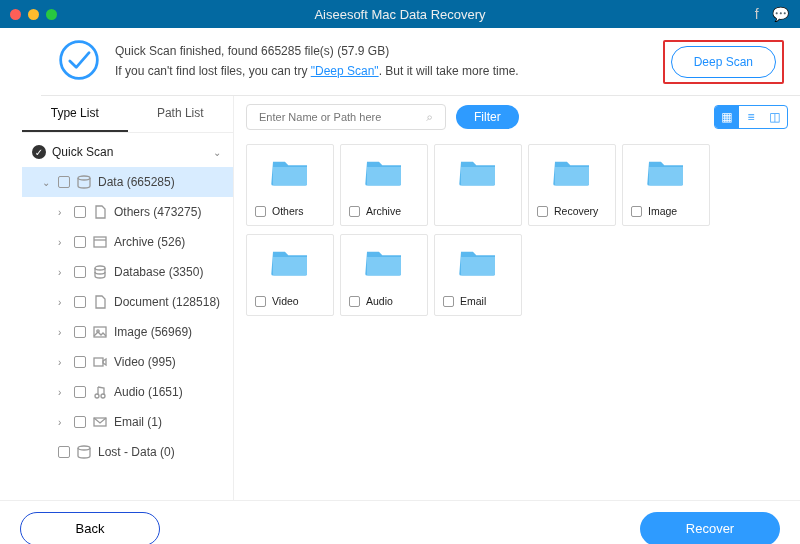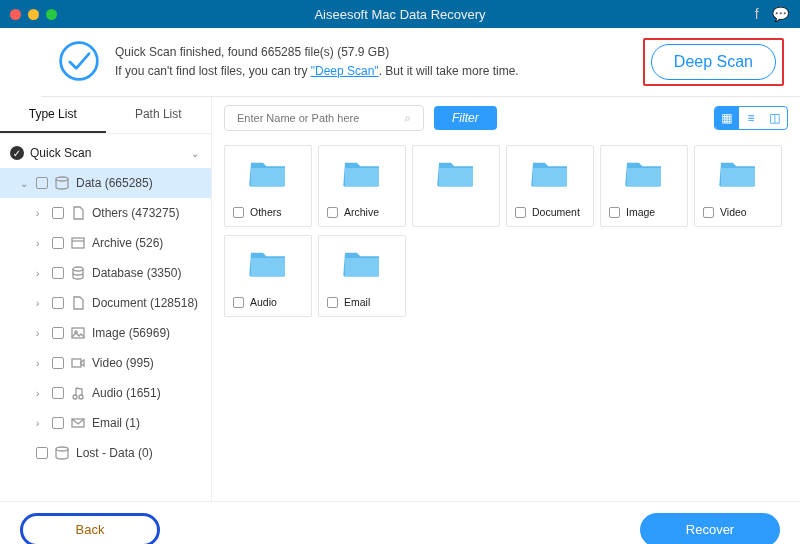--- a/index.html
+++ b/index.html
@@ -9,53 +9,53 @@
   .dot { width: 11px; height: 11px; border-radius: 50%; }
   .dot.red { background: #ff5f57; }
   .dot.yellow { background: #febc2e; }
   .dot.green { background: #28c840; }
   .titlebar .title { position: absolute; left: 0; right: 0; text-align: center; color: #eee; font-size: 13px; pointer-events: none; }
   .title-right { position: absolute; right: 10px; display: flex; gap: 14px; color: #ccc; font-size: 14px; }
   .header { display: flex; align-items: center; padding: 10px 16px; border-bottom: 1px solid #e7e7e7; gap: 14px; margin-left: 41px; }
   .scan-icon svg { width: 44px; height: 44px; }
   .header-text { flex: 1; font-size: 12px; line-height: 1.6; color: #444; }
   .header-text a { color: #1e90ff; text-decoration: underline; }
-  .deep-scan-btn { border: 1px solid #1e90ff; color: #1e90ff; background: #fff; border-radius: 18px; padding: 8px 22px; font-size: 16px; cursor: pointer; }
+  .deep-scan-btn { border: 1px solid #1e90ff; color: #1e90ff; background: #fff; border-radius: 18px; padding: 8px 22px; font-size: 12px; cursor: pointer; }
   .deep-scan-wrap { border: 2px solid #e03030; padding: 4px 6px; border-radius: 2px; }
   .body { display: flex; height: 404px; }
-  .sidebar { width: 212px; border-right: 1px solid #eee; display: flex; flex-direction: column; }
+  .sidebar { width: 212px; border-right: 1px solid #eee; display: flex; flex-direction: column; margin-left: 22px; }
   .tabs { display: flex; border-bottom: 1px solid #eee; }
   .tab { flex: 1; text-align: center; padding: 10px 0; font-size: 12px; color: #555; cursor: pointer; }
   .tab.active { color: #111; border-bottom: 2px solid #333; font-weight: 500; }
   .tree { flex: 1; overflow: auto; padding: 4px 0; }
   .tree-row { display: flex; align-items: center; height: 30px; padding: 0 10px; gap: 6px; color: #444; cursor: pointer; white-space: nowrap; }
   .tree-row.selected { background: #d8ecff; }
   .tree-row .chev { width: 10px; color: #888; font-size: 10px; }
   .tree-row .cb { width: 12px; height: 12px; border: 1px solid #999; border-radius: 2px; flex-shrink: 0; }
   .tree-row .ic { width: 16px; height: 16px; display: flex; align-items: center; justify-content: center; color: #888; flex-shrink: 0; }
   .tree-row.qs { font-weight: 500; color: #222; }
   .qs .badge { width: 14px; height: 14px; background: #333; border-radius: 50%; color: #fff; display: flex; align-items: center; justify-content: center; font-size: 10px; }
   .indent1 { padding-left: 20px; }
   .indent2 { padding-left: 36px; }
   .main { flex: 1; display: flex; flex-direction: column; }
   .toolbar { display: flex; align-items: center; gap: 10px; padding: 8px 12px; }
   .search { flex: 0 0 200px; display: flex; align-items: center; border: 1px solid #ddd; border-radius: 4px; padding: 4px 12px; color: #aaa; height: 26px; }
   .search input { border: none; outline: none; font-size: 11px; width: 100%; color: #555; background: transparent; }
-  .filter-btn { background: #2e9bff; color: #fff; border: none; border-radius: 4px; padding: 5px 18px; font-size: 12px; cursor: pointer; font-style: italic; }
+  .filter-btn { background: #2e9bff; color: #fff; border: none; border-radius: 12px; padding: 5px 18px; font-size: 12px; cursor: pointer; }
   .view-toggle { margin-left: auto; display: flex; border: 1px solid #2e9bff; border-radius: 4px; overflow: hidden; }
   .view-toggle .vb { width: 24px; height: 22px; display: flex; align-items: center; justify-content: center; color: #2e9bff; cursor: pointer; font-size: 12px; }
   .view-toggle .vb.active { background: #2e9bff; color: #fff; }
   .grid { padding: 6px 12px; display: flex; flex-wrap: wrap; gap: 8px 6px; align-content: flex-start; overflow: auto; flex: 1; }
   .card { width: 88px; border: 1px solid #e5e5e5; border-radius: 2px; display: flex; flex-direction: column; align-items: center; padding: 10px 0 0 0; }
   .card .folder { width: 42px; height: 34px; margin-bottom: 10px; }
   .card .folder svg { width: 100%; height: 100%; }
   .card .foot { width: 100%; display: flex; align-items: flex-end; gap: 6px; padding: 6px 8px 8px 8px; font-size: 10.5px; color: #222; font-weight: 500; }
   .card .foot .cb2 { width: 11px; height: 11px; border: 1px solid #999; border-radius: 2px; flex-shrink: 0; }
   .footer { height: 56px; display: flex; align-items: center; padding: 0 20px; border-top: 1px solid #eee; }
-  .back-btn { border: 3px solid #1d4ed8; color: #a16207; background: #fff; border-radius: 18px; width: 140px; height: 34px; font-size: 13px; cursor: pointer; }
+  .back-btn { border: 1px solid #1d4ed8; color: #000000; background: #fff; border-radius: 18px; width: 140px; height: 34px; font-size: 13px; cursor: pointer; }
   .recover-btn { background: #2e9bff; color: #fff; border: none; border-radius: 18px; width: 140px; height: 34px; font-size: 13px; cursor: pointer; margin-left: auto; }
 </style>
 </head>
 <body>
 
 <div class="titlebar">
   <div class="traffic">
     <div class="dot red"></div>
     <div class="dot yellow"></div>
     <div class="dot green"></div>
@@ -257,21 +257,21 @@
               <path d="M4 14 h40 v20 a2 2 0 0 1 -2 2 h-36 a2 2 0 0 1 -2 -2 z" fill="#7ecbf6"></path>
             </svg></div>
         </div>
         <div class="card">
           <div class="folder"><svg viewBox="0 0 48 40">
               <path d="M4 8 h14 l4 4 h22 v22 a2 2 0 0 1 -2 2 h-38 a2 2 0 0 1 -2 -2 z" fill="#5ab8ef"></path>
               <path d="M4 14 h40 v20 a2 2 0 0 1 -2 2 h-36 a2 2 0 0 1 -2 -2 z" fill="#7ecbf6"></path>
             </svg></div>
           <div class="foot">
             <span class="cb2"></span>
-            <span>Document</span>
+            <span>Recovery</span>
           </div>
         </div>
         <div class="card">
           <div class="folder"><svg viewBox="0 0 48 40">
               <path d="M4 8 h14 l4 4 h22 v22 a2 2 0 0 1 -2 2 h-38 a2 2 0 0 1 -2 -2 z" fill="#5ab8ef"></path>
               <path d="M4 14 h40 v20 a2 2 0 0 1 -2 2 h-36 a2 2 0 0 1 -2 -2 z" fill="#7ecbf6"></path>
             </svg></div>
           <div class="foot">
             <span class="cb2"></span>
             <span>Image</span>

